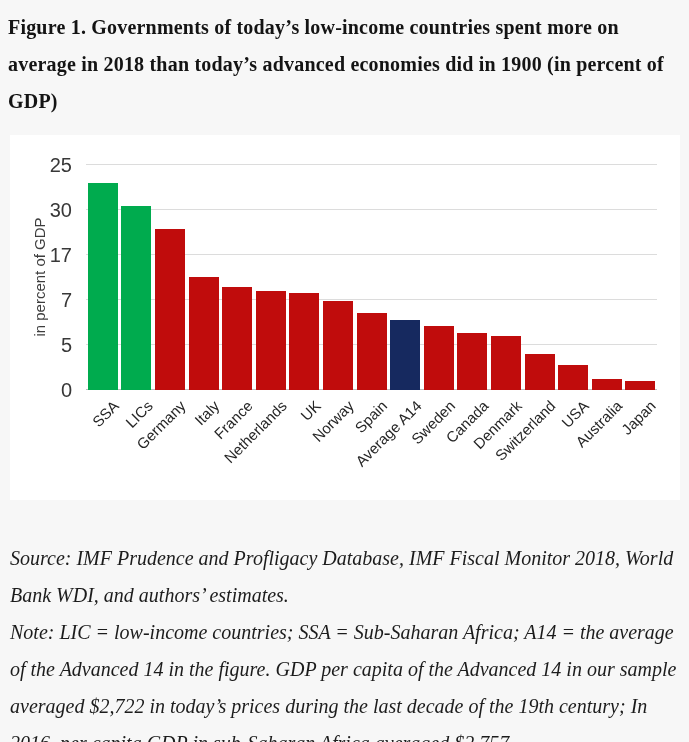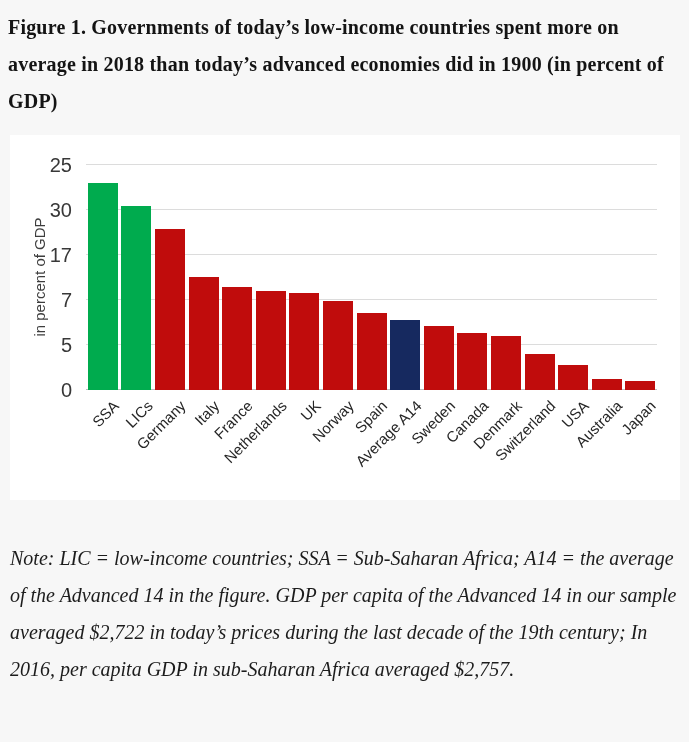--- a/index.html
+++ b/index.html
@@ -161,14 +161,15 @@
   <div class="ytick" style="bottom: -9px;">0</div>
       <div class="ytick" style="bottom: 36px;">5</div>
       <div class="ytick" style="bottom: 81px;">7</div>
       <div class="ytick" style="bottom: 126px;">17</div>
       <div class="ytick" style="bottom: 171px;">30</div>
       <div class="ytick" style="bottom: 216px;">25</div>
     </div>
 </div>
 
 <div class="notes-block">
+  <p>Source: IMF Prudence and Profligacy Database, IMF Fiscal Monitor 2018, World Bank WDI, and authors’ estimates.</p>
   <p>Note: LIC = low-income countries; SSA = Sub-Saharan Africa; A14 = the average of the Advanced 14 in the figure. GDP per capita of the Advanced 14 in our sample averaged $2,722 in today’s prices during the last decade of the 19th century; In 2016, per capita GDP in sub-Saharan Africa averaged $2,757.</p>
 </div>
 
 </body></html>

